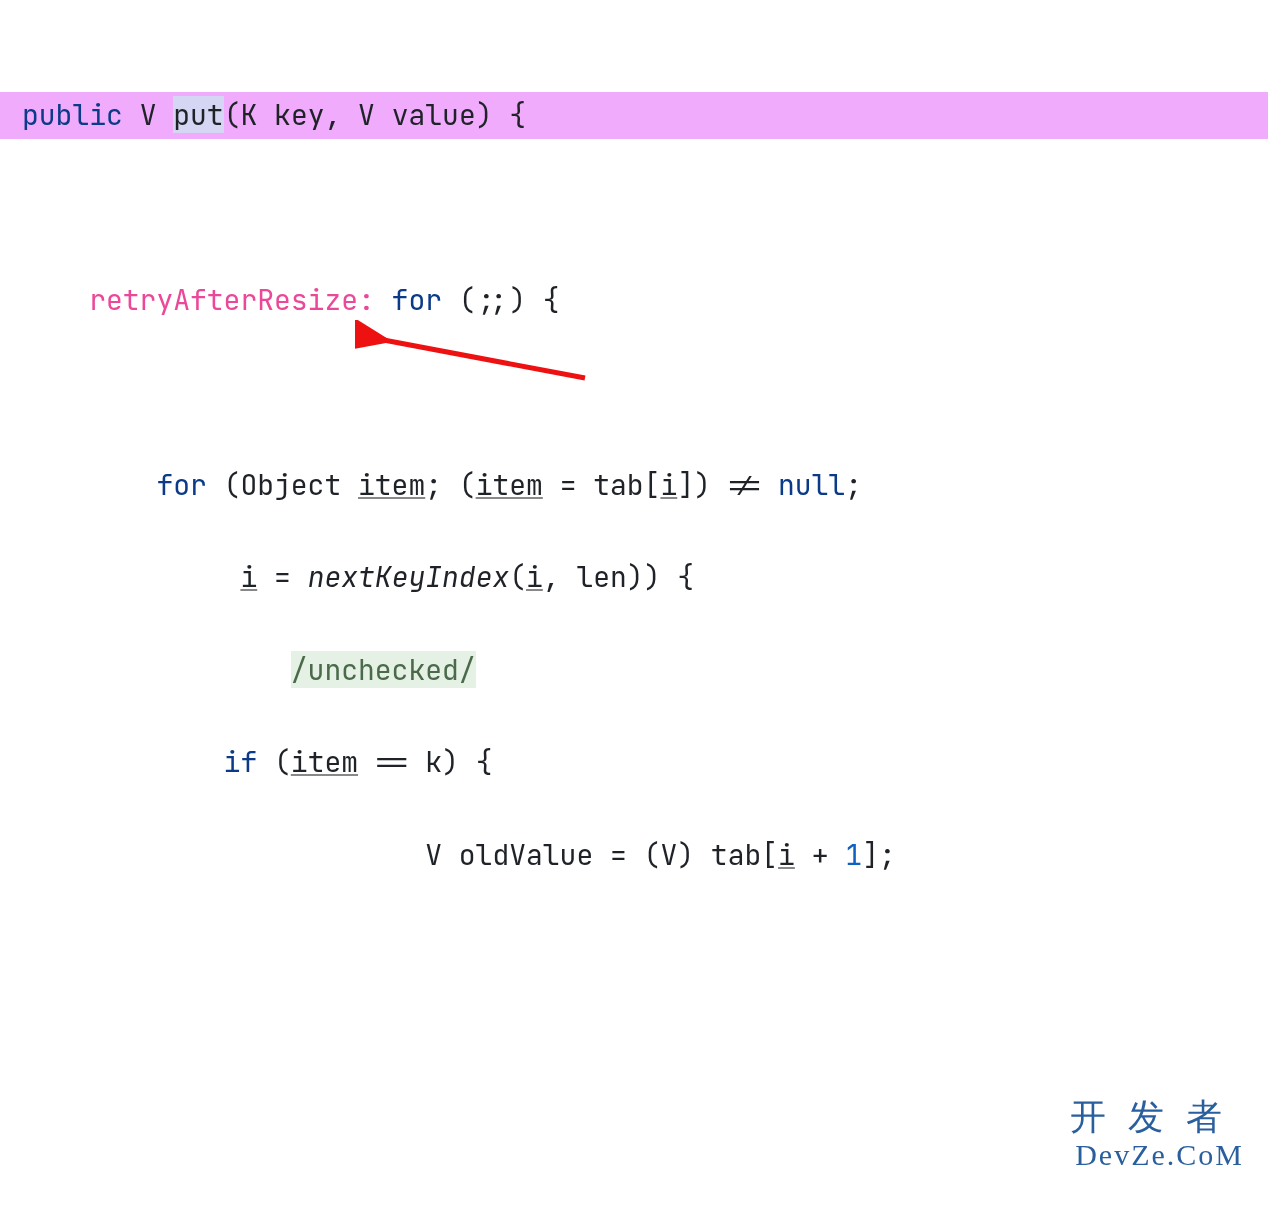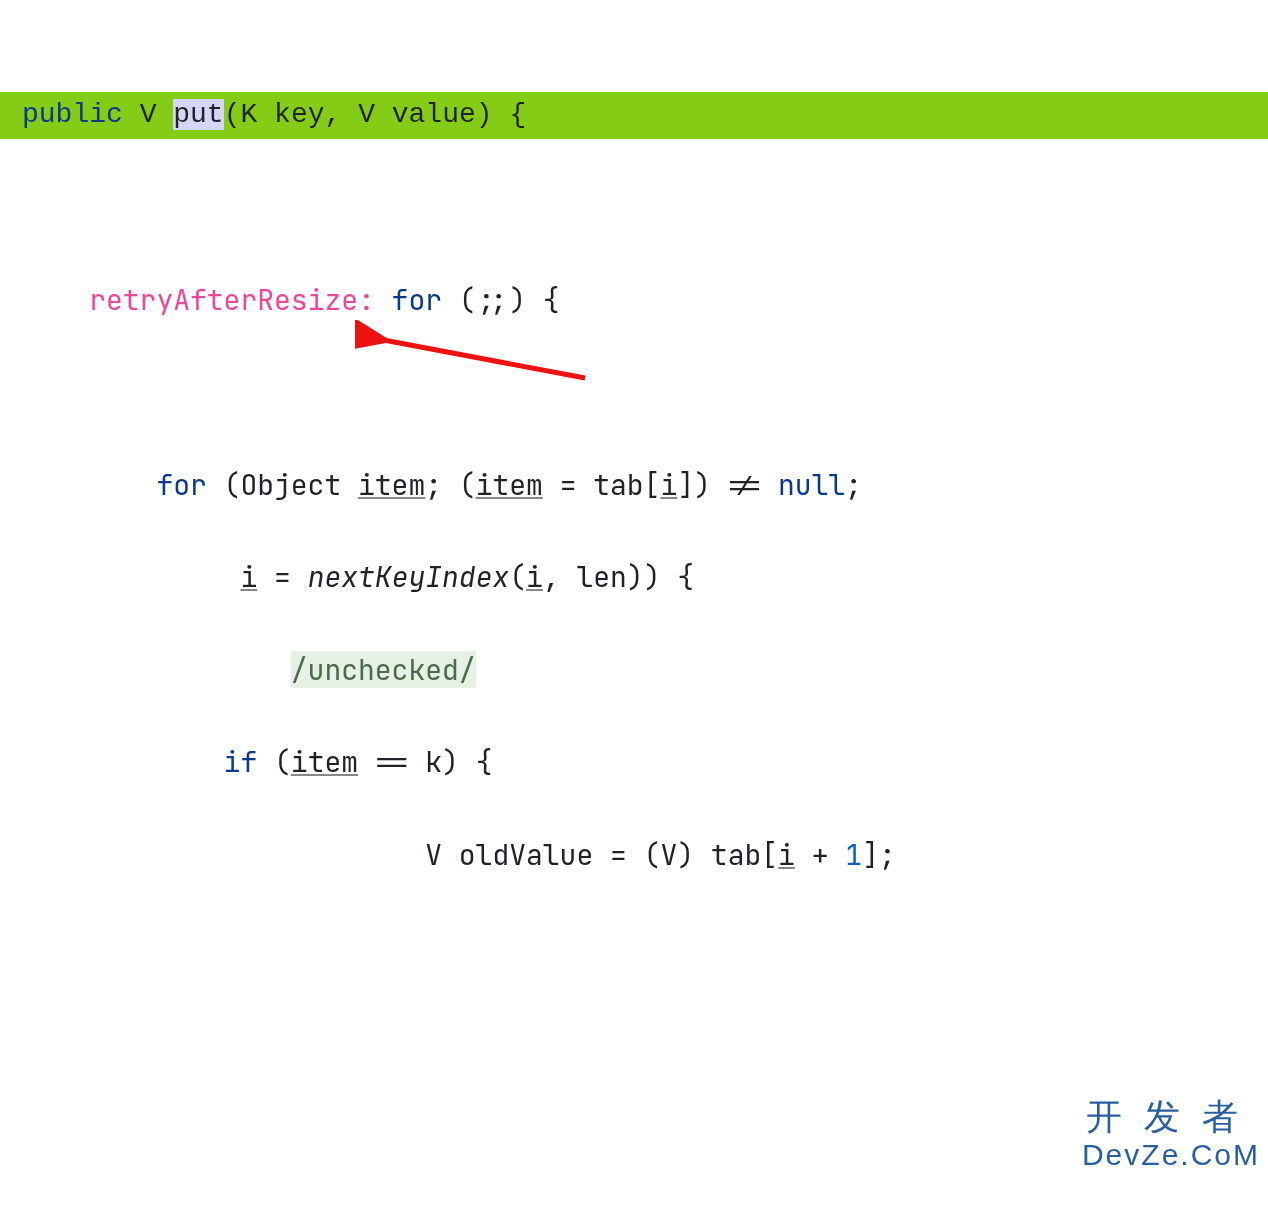--- a/index.html
+++ b/index.html
@@ -18,46 +18,45 @@
     line-height: 46.2px;
     white-space: pre;
     color: #1f2328;
   }
   .line {
     display: block;
     padding-left: 22px;
     height: 46.2px;
   }
   .highlight-line {
-    background: #84cc16;
-    font-family: Liberation Mono, monospace;
+    background: #f0abfc;
   }
   .kw    { color: #0a3a88; }
   .method-italic { font-style: italic; color: #1f2328; }
   .field { color: #8a2be2; } 
   .num   { color: #1060c0; }
   .label { color: #ec4899; }
   .comment-block { background: #e4f1e4; color: #4a6a4a; font-style: normal; }
   .uline { text-decoration: underline; text-decoration-color: #888; }
   .cursor-hl { background: #d4d6f4; }
   .arrow {
     position: absolute;
     pointer-events: none;
   }
   .watermark {
     position: absolute;
-    right: 8px;
+    right: 24px;
     bottom: 55px;
     text-align: right;
     font-family: "Songti SC", "SimSun", serif;
     line-height: 1.1;
     color: #2a5f9e;
   }
   .watermark .l1 { font-size: 36px; letter-spacing: 22px; padding-right: 0; }
-  .watermark .l2 { font-size: 30px; letter-spacing: 2px; font-family: Liberation Sans, sans-serif; color: #2a5f9e; }
+  .watermark .l2 { font-size: 30px; letter-spacing: 2px; font-family: Liberation Serif, serif; color: #2a5f9e; }
 </style>
 </head>
 <body>
 
 <div class="code-area">
 
 <span class="line highlight-line"><span class="kw">public</span> <span>V</span> <span class="cursor-hl"><span>put</span></span><span>(</span><span>K</span><span> key, </span><span>V</span><span> value) {</span></span>
 <span class="line"></span>
 <span class="line">    <span class="label">retryAfterResize: </span><span class="kw">for</span><span> (;;) {</span></span>
 <span class="line"></span>

